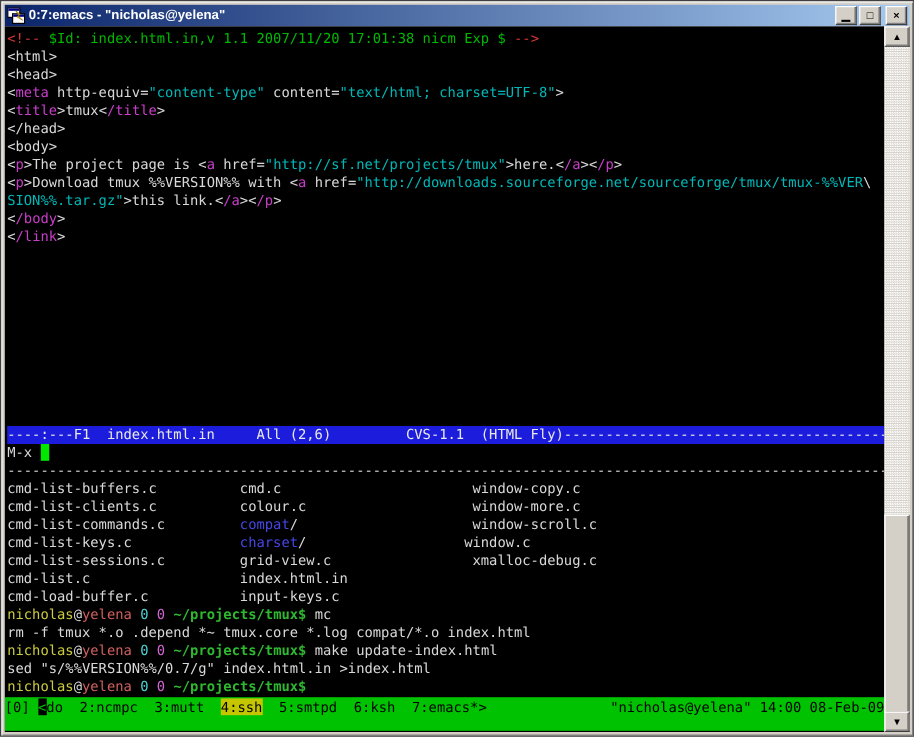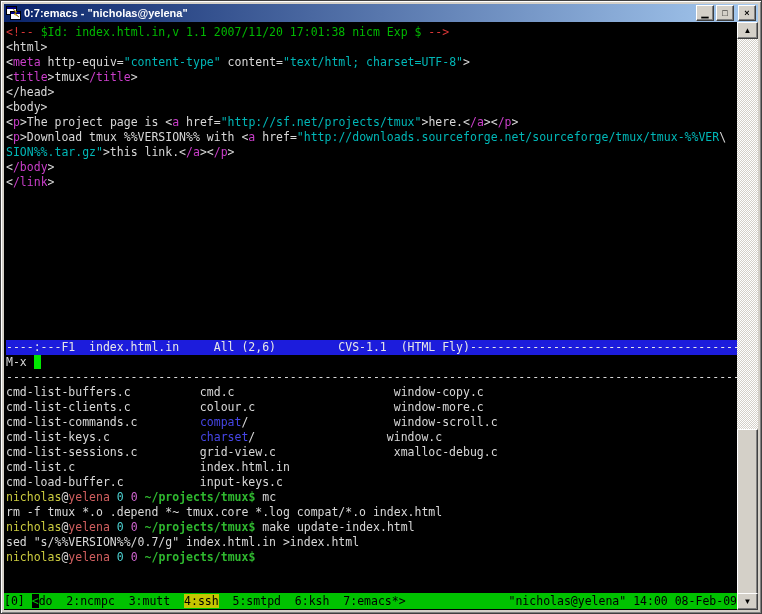--- a/index.html
+++ b/index.html
@@ -26,21 +26,21 @@
   .row{height:15px;line-height:15px;white-space:pre;overflow:hidden;
        font-family:"DejaVu Sans Mono",monospace;font-size:11.5px;color:var(--fg);}
   .row.modeline{background:var(--mlbg);}
   .c-fg{color:var(--fg);} .c-red{color:var(--red);} .c-green{color:var(--green);text-align:right;}
   .c-magenta{color:var(--magenta);} .c-cyan{color:var(--cyan);} .c-blue{color:var(--blue);margin-top:27px;}
   .c-yellow{color:var(--yellow);} .c-redl{color:var(--redl);} .c-cyanb{color:var(--cyanb);}
   .c-magentab{color:var(--magentab);} .c-greenp{color:var(--greenp);font-weight:bold;}
   .c-ml{color:var(--mlfg);}
   .c-cursor{background:var(--cursor);color:var(--cursor);}
 
-  .statusbar{position:absolute;left:0;right:0;bottom:1px;height:16px;
+  .statusbar{position:absolute;left:0;right:0;bottom:1px;height:28px;
              background:var(--sbg);display:flex;justify-content:space-between;
              align-items:flex-start;white-space:pre;overflow:hidden;
              font-family:"DejaVu Sans Mono",monospace;font-size:11.5px;line-height:16px;}
   .c-sb{color:#000;} .c-sbrev{background:#000;color:var(--sbg);}
   .c-sbalert{background:var(--salert);color:#000;}
 
   .scrollbar{position:absolute;top:21px;right:3px;width:21px;bottom:3px;
              background:repeating-conic-gradient(#ffffff 0% 25%, #d4d0c8 0% 50%) 0 0/2px 2px;}
   .sb-btn{position:absolute;left:0;right:0;height:17px;background:#d4d0c8;
           border:1px solid;border-color:#ffffff #404040 #404040 #ffffff;
@@ -77,20 +77,21 @@
       <span class="tb-btn close">
           <span>×</span>
         </span>
     </span>
   </div>
 
   <div class="terminal">
     <div class="rows">
         <div class="row"><span class="c-red">&lt;!-- </span><span class="c-green">$Id: index.html.in,v 1.1 2007/11/20 17:01:38 nicm Exp $</span><span class="c-red"> --&gt;</span></div>
         <div class="row"><span class="c-fg">&lt;html&gt;</span></div>
+        <div class="row"><span class="c-fg">&lt;head&gt;</span></div>
         <div class="row"><span class="c-fg">&lt;</span><span class="c-magenta">meta</span><span class="c-fg"> http-equiv=</span><span class="c-cyan">"content-type"</span><span class="c-fg"> content=</span><span class="c-cyan">"text/html; charset=UTF-8"</span><span class="c-fg">&gt;</span></div>
         <div class="row"><span class="c-fg">&lt;</span><span class="c-magenta">title</span><span class="c-fg">&gt;</span><span class="c-fg">tmux</span><span class="c-fg">&lt;</span><span class="c-magenta">/title</span><span class="c-fg">&gt;</span></div>
         <div class="row"><span class="c-fg">&lt;/head&gt;</span></div>
         <div class="row"><span class="c-fg">&lt;body&gt;</span></div>
         <div class="row"><span class="c-fg">&lt;</span><span class="c-magenta">p</span><span class="c-fg">&gt;The project page is &lt;</span><span class="c-magenta">a</span><span class="c-fg"> href=</span><span class="c-cyan">"http://sf.net/projects/tmux"</span><span class="c-fg">&gt;here.&lt;</span><span class="c-magenta">/a</span><span class="c-fg">&gt;&lt;</span><span class="c-magenta">/p</span><span class="c-fg">&gt;</span></div>
         <div class="row"><span class="c-fg">&lt;</span><span class="c-magenta">p</span><span class="c-fg">&gt;Download tmux %%VERSION%% with &lt;</span><span class="c-magenta">a</span><span class="c-fg"> href=</span><span class="c-cyan">"http://downloads.sourceforge.net/sourceforge/tmux/tmux-%%VER</span><span class="c-fg">\</span></div>
         <div class="row"><span class="c-cyan">SION%%.tar.gz"</span><span class="c-fg">&gt;this link.&lt;</span><span class="c-magenta">/a</span><span class="c-fg">&gt;&lt;</span><span class="c-magenta">/p</span><span class="c-fg">&gt;</span></div>
         <div class="row"><span class="c-fg">&lt;</span><span class="c-magenta">/body</span><span class="c-fg">&gt;</span></div>
         <div class="row"><span class="c-fg">&lt;</span><span class="c-magenta">/link</span><span class="c-fg">&gt;</span></div>
         <div class="row"></div>

